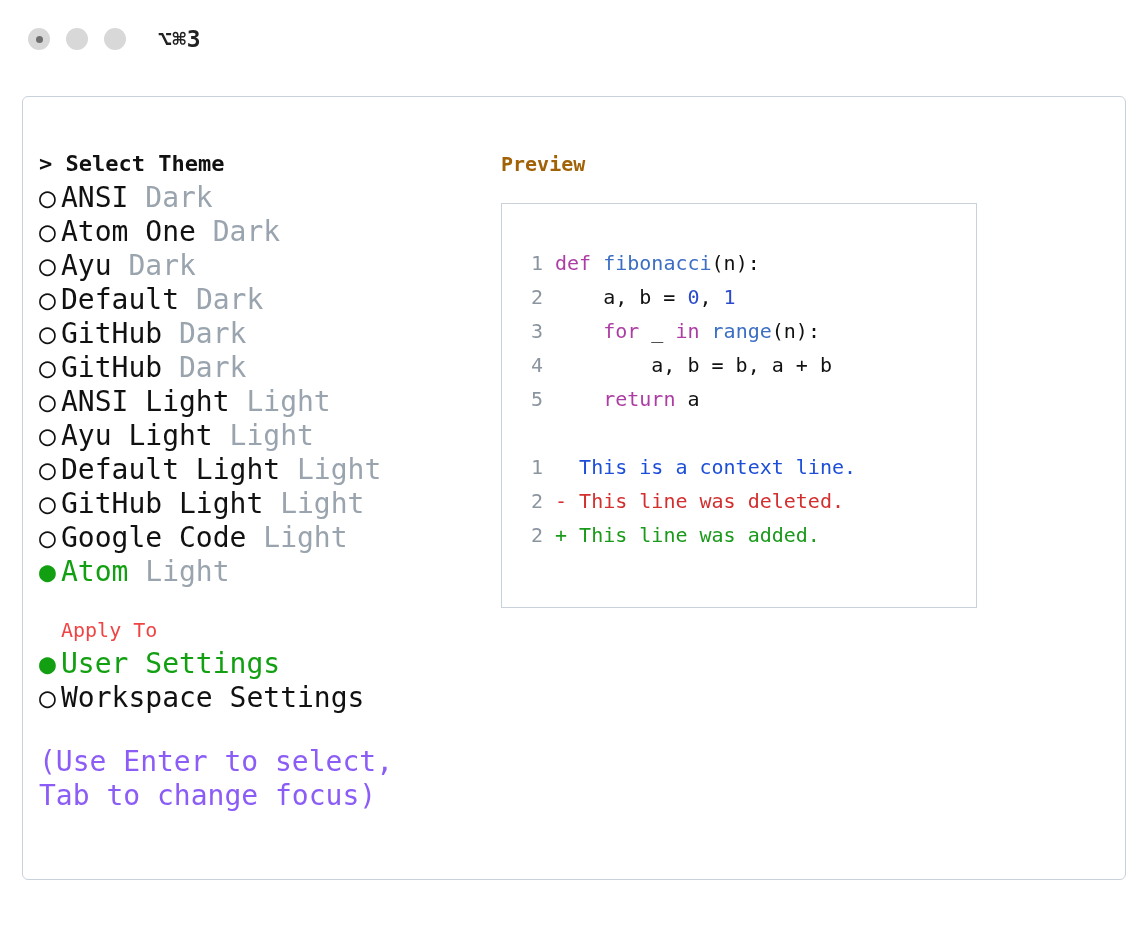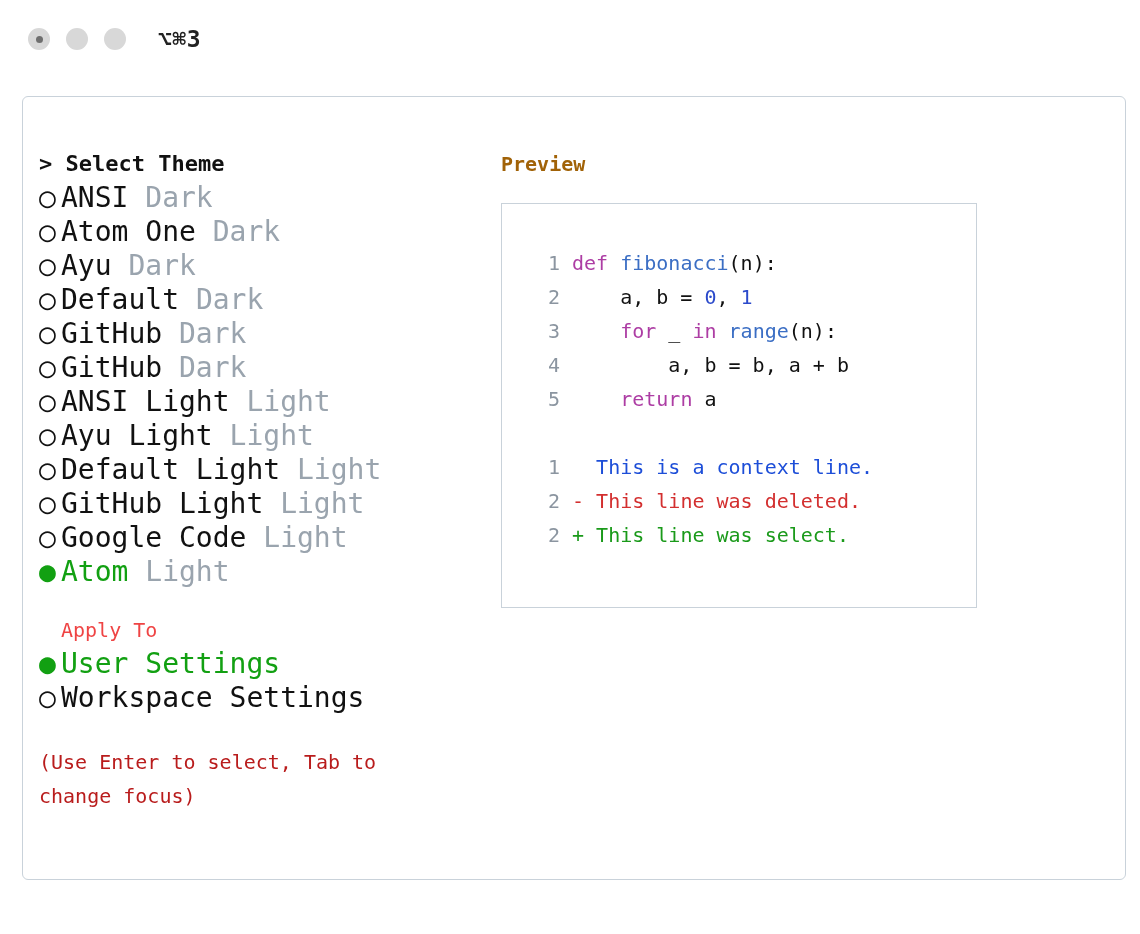--- a/index.html
+++ b/index.html
@@ -121,43 +121,43 @@
     color: #9aa4ae;
   }
   .group-label {
     font-size: 20px;
     line-height: 34px;
     color: #ef4444;
     white-space: pre;
     padding-left: 22px;
   }
   .hint {
-    font-size: 20px;
-    line-height: 34px;
-    color: #b91c1c;
+    font-size: 28px;
+    line-height: 34px;
+    color: #8b5cf6;
     white-space: pre-wrap;
     max-width: 420px;
   }
   .spacer-sm { height: 24px; }
   .spacer-md { height: 30px; }
   
   .preview-title {
     font-size: 20px;
     font-weight: bold;
     color: #a16207;
     line-height: 34px;
   }
   .preview-box {
     margin-top: 22px;
     width: 476px;
     height: 405px;
     border: 1px solid #c9d2da;
     box-sizing: border-box;
     background: #fff;
-    padding: 42px 24px 0 36px;
+    padding: 42px 24px 0 19px;
   }
   .code-line {
     font-size: 20px;
     line-height: 34px;
     white-space: pre;
   }
   .ln {
     color: #8b95a0;
     display: inline-block;
     width: 22px;
@@ -227,20 +227,20 @@
               <div class="code-line"><span class="ln">1</span><span class="kw">def </span><span class="fn">fibonacci</span><span class="plain">(n):</span></div>
               <div class="code-line"><span class="ln">2</span><span class="plain">    a, b = </span><span class="num">0</span><span class="plain">, </span><span class="num">1</span></div>
               <div class="code-line"><span class="ln">3</span><span class="plain">    </span><span class="kw">for </span><span class="plain">_ </span><span class="kw">in </span><span class="fn">range</span><span class="plain">(n):</span></div>
               <div class="code-line"><span class="ln">4</span><span class="plain">        a, b = b, a + b</span></div>
               <div class="code-line"><span class="ln">5</span><span class="plain">    </span><span class="kw">return </span><span class="plain">a</span></div>
             </div>
           <div class="gap"></div>
           <div id="diff-block">
               <div class="code-line"><span class="ln">1</span><span class="ctx"> </span><span class="ctx"> This is a context line.</span></div>
               <div class="code-line"><span class="ln">2</span><span class="del">-</span><span class="del"> This line was deleted.</span></div>
-              <div class="code-line"><span class="ln">2</span><span class="add">+</span><span class="add"> This line was select.</span></div>
+              <div class="code-line"><span class="ln">2</span><span class="add">+</span><span class="add"> This line was added.</span></div>
             </div>
         </div>
       </div>
 
     </div>
   </div>
 </div>
 
 </body></html>

